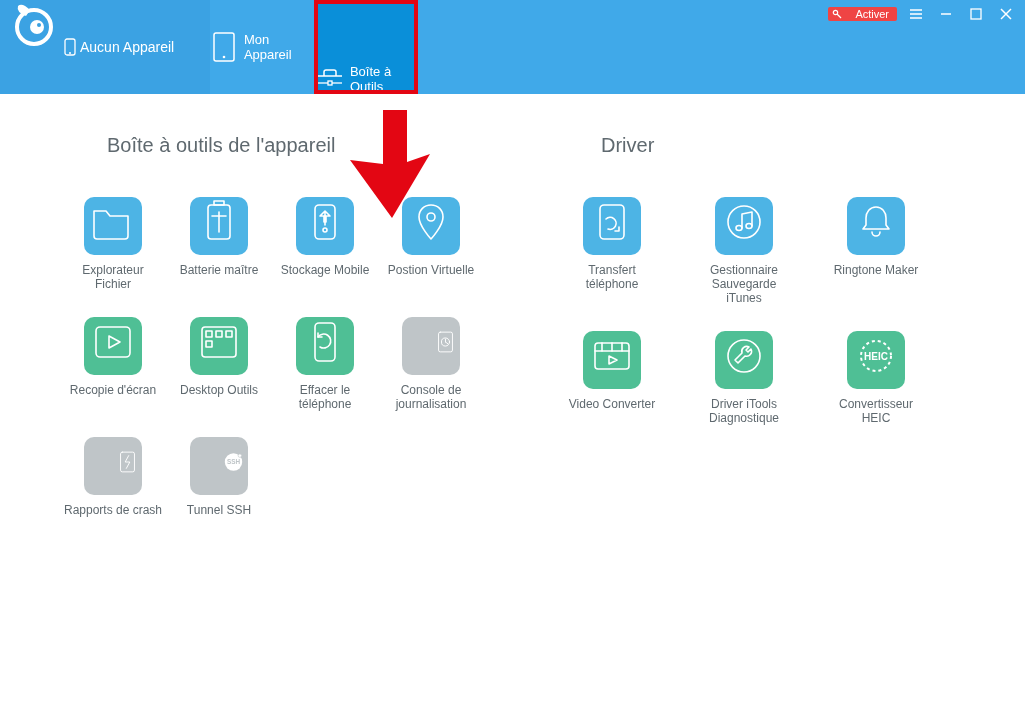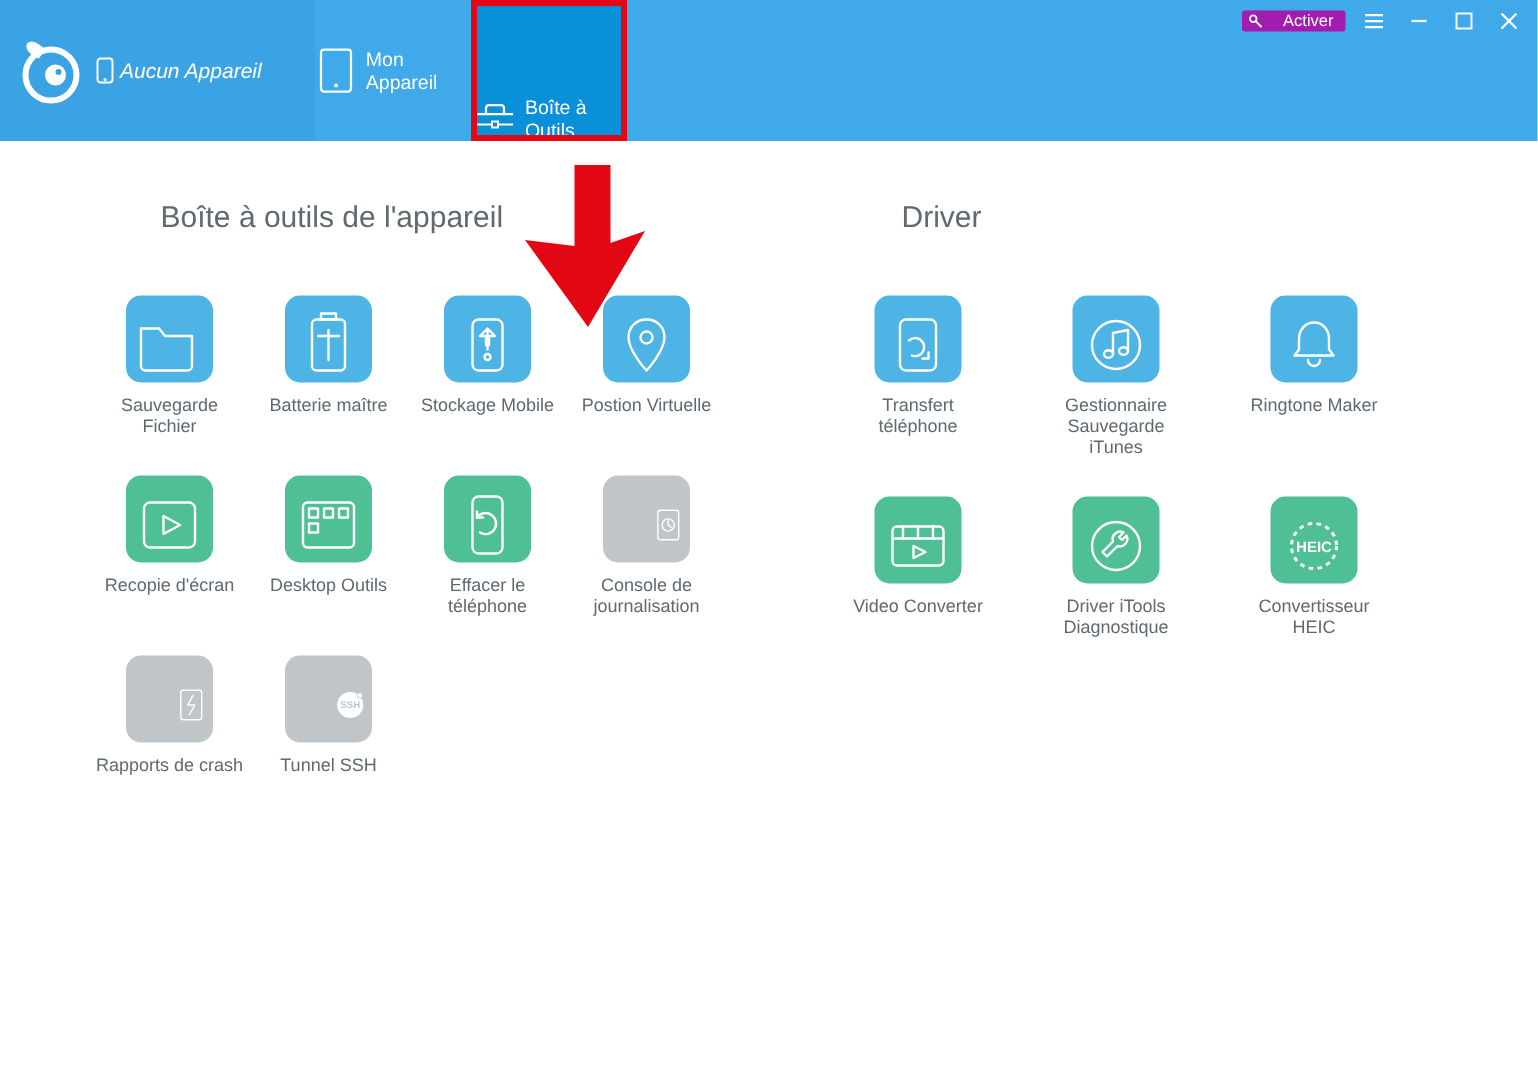--- a/index.html
+++ b/index.html
@@ -1,40 +1,40 @@
 <!DOCTYPE html>
 <html><head>
 <meta charset="utf-8">
 <style>
 * { margin: 0; padding: 0; box-sizing: border-box; font-family: "Segoe UI", Arial, sans-serif; }
 body { width: 1025px; height: 721px; background: #fff; overflow: hidden; position: relative; }
 
 .header { height: 94px; background: #40a9e9; display: flex; align-items: stretch; position: relative; }
-.logo-area { width: 210px; display: flex; align-items: center; padding-left: 10px; background: #3ba2e3; font-style: italic; }
+.logo-area { width: 210px; display: flex; padding-left: 10px; background: #3ba2e3; }
 .logo-svg { width: 48px; height: 48px; }
 .device-label { color: #fff; font-size: 14px; margin-left: 6px; display: flex; align-items: center; gap: 4px; }
 
 .header-tabs { display: flex; }
 .header-tab { width: 104px; display: flex; flex-direction: row; align-items: center; justify-content: center; gap: 8px; color: #fff; font-size: 13px; cursor: pointer; position: relative; }
 .header-tab.active { background: #0a8fd9; align-items: flex-end; }
 .tab-highlight { border: 4px solid #e30613; position: absolute; inset: 0; pointer-events: none; }
 
 .window-controls { position: absolute; right: 8px; top: 4px; display: flex; align-items: center; gap: 8px; }
-.activate-btn { background: #a21caf; color: #fff; font-size: 11px; padding: 1px 8px 1px 4px; border-radius: 2px; display: flex; align-items: center; gap: 13px; }
+.activate-btn { background: #ef4444; color: #fff; font-size: 11px; padding: 1px 8px 1px 4px; border-radius: 2px; display: flex; align-items: center; gap: 13px; }
 .win-btn { width: 22px; height: 20px; display: flex; align-items: center; justify-content: center; cursor: pointer; }
 
 .content { padding: 40px 60px 0 60px; display: flex; gap: 70px; position: relative; }
 .col { }
 .col-title { color: #5f696f; font-size: 20px; font-weight: 400; margin-bottom: 40px; margin-left: 47px; }
 
 .grid { display: grid; grid-template-columns: repeat(4, 106px); gap: 26px 0; }
 .grid-r { display: grid; grid-template-columns: repeat(3, 116px); gap: 26px 16px; }
 
 .tool { display: flex; flex-direction: column; align-items: center; cursor: pointer; }
-.tool-icon { width: 58px; height: 58px; border-radius: 10px; display: flex; align-items: flex-end; justify-content: center; }
+.tool-icon { width: 58px; height: 58px; border-radius: 10px; display: flex; align-items: flex-start; justify-content: center; }
 .tool-icon.blue  { background: #4db4e5; }
 .tool-icon.green { background: #4fbf95; }
 .tool-icon.grey  { background: #bfc5c8; padding-left: 29px; }
 .tool-label { color: #5f696f; font-size: 12px; text-align: center; line-height: 14px; margin-top: 8px; max-width: 100px; }
 
 .arrow { position: absolute; left: 350px; top: 110px; pointer-events: none; }
 </style>
 </head>
 <body>
 
@@ -115,21 +115,21 @@
 <div class="content">
   <div class="col">
     <div class="col-title">Boîte à outils de l'appareil</div>
     <div class="grid" id="left-grid">
         <div class="tool">
           <div class="tool-icon blue">
             <svg viewBox="0 0 50 50" width="50" height="50">
               <path d="M6 14h12l4 5h18v20a3 3 0 0 1-3 3H9a3 3 0 0 1-3-3z" fill="none" stroke="#fff" stroke-width="1.6" stroke-linecap="round" stroke-linejoin="round"></path>
             </svg>
           </div>
-          <div class="tool-label">Sauvegarde Fichier</div>
+          <div class="tool-label">Explorateur Fichier</div>
         </div>
         <div class="tool">
           <div class="tool-icon blue">
             <svg viewBox="0 0 50 50" width="50" height="50">
               <rect x="14" y="8" width="22" height="34" rx="3" fill="none" stroke="#fff" stroke-width="1.6" stroke-linecap="round" stroke-linejoin="round"></rect>
               <rect x="20" y="4" width="10" height="4" fill="none" stroke="#fff" stroke-width="1.6" stroke-linecap="round" stroke-linejoin="round"></rect>
               <line x1="25" y1="15" x2="25" y2="35" fill="none" stroke="#fff" stroke-width="1.6" stroke-linecap="round" stroke-linejoin="round"></line>
               <line x1="18" y1="19" x2="32" y2="19" fill="none" stroke="#fff" stroke-width="1.6" stroke-linecap="round" stroke-linejoin="round"></line>
             </svg>
           </div>

